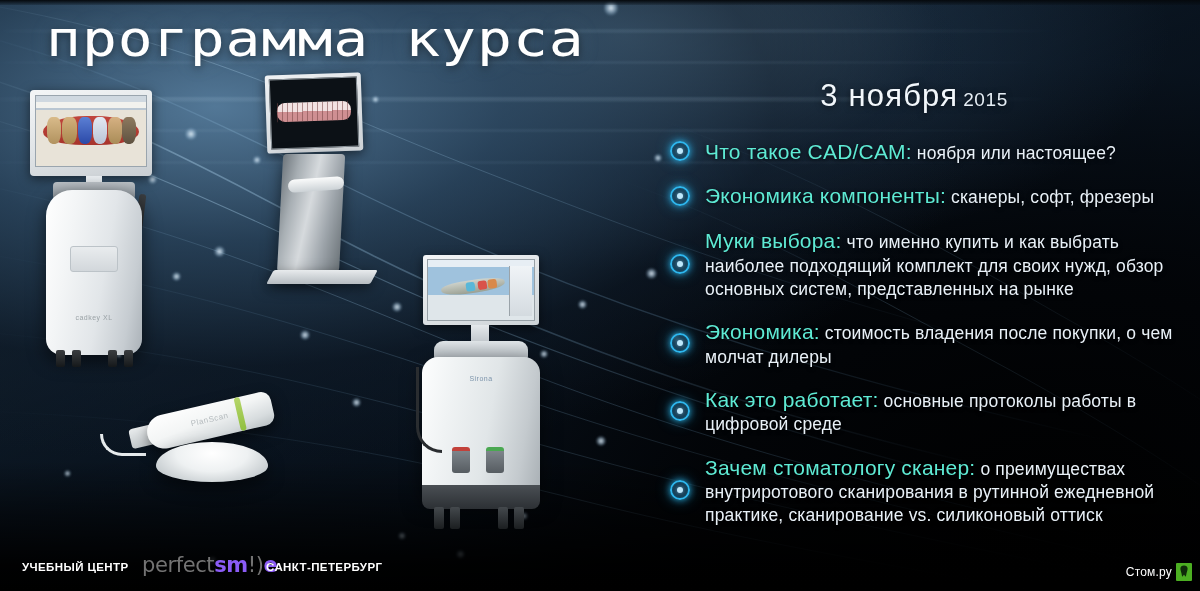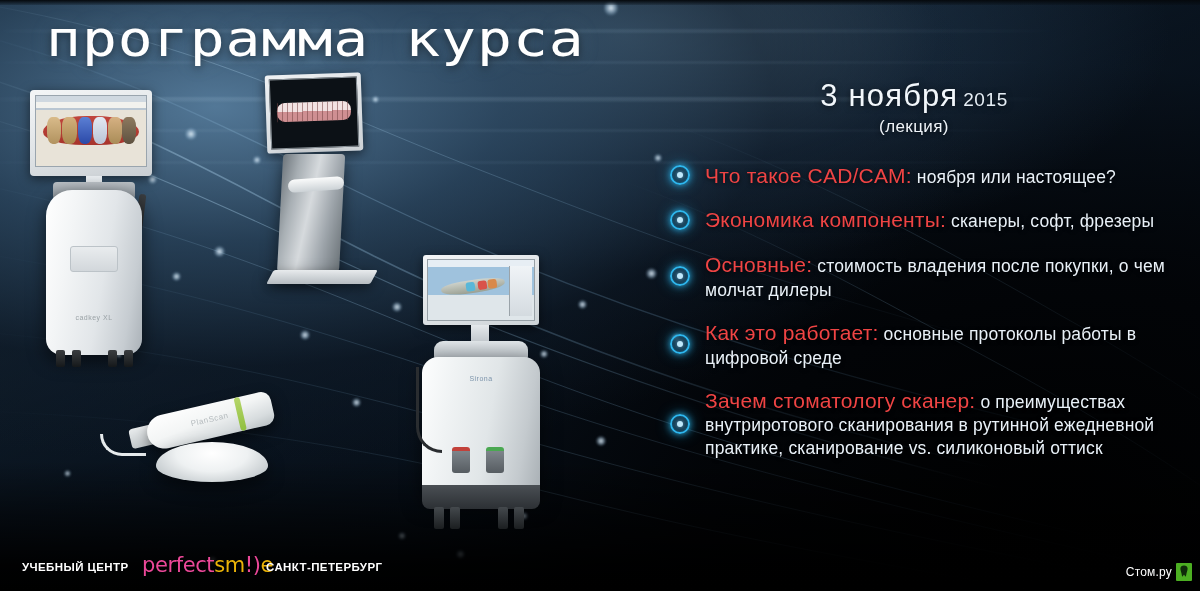--- a/index.html
+++ b/index.html
@@ -147,42 +147,42 @@
   .bullet-text {
     flex:1 1 auto;
     color:#e9f1f8;
     font-size:17.5px;
     line-height:1.32;
     letter-spacing:.15px;
     text-shadow:0 1px 4px rgba(0,0,0,.75);
   }
   .bullet-text .lead {
     font-size:21px;
-    color:#ef4444;
+    color:#5eead4;
     letter-spacing:.2px;
   }
 
   
   .footer { position:absolute; left:0; bottom:0; width:100%; height:60px; z-index:30; }
   .f-learning {
     position:absolute; left:22px; bottom:18px;
     color:#ffffff; font-size:11.5px; font-weight:bold; letter-spacing:.4px;
   }
   .f-city {
     position:absolute; left:266px; bottom:18px;
     color:#ffffff; font-size:11.5px; font-weight:bold; letter-spacing:.4px;
   }
   .f-logo {
     position:absolute; left:142px; bottom:14px;
     font-size:21px; letter-spacing:-0.4px;
     font-family:"DejaVu Sans", sans-serif;
     white-space:nowrap;
   }
-  .f-logo .o { color:#ec4899; }
-  .f-logo .w { color:#eab308; }
+  .f-logo .o { color:#737373; }
+  .f-logo .w { color:#8b5cf6;font-weight:bold; }
 
   .stom {
     position:absolute; right:8px; bottom:10px;
     display:flex; align-items:center; gap:4px;
   }
   .stom-text { color:#ffffff; font-size:12px; letter-spacing:.2px; }
   .stom-mark { width:16px; height:18px; display:block; }
 
   
   .device { position:absolute; z-index:10; }
@@ -525,21 +525,20 @@
   </div>
 
   <div class="title">программа курса</div>
 
   <div class="right-col">
 
     <div class="date-block">
       <div class="date-line">
         <span>3 ноября</span><span class="date-year">2015</span>
       </div>
-      <div class="date-sub">(лекция)</div>
     </div>
 
     <div class="bullets">
 
       <div class="bullet-row">
         <span class="bullet-icon">
           <span class="ring"></span>
             <span class="dot"></span>
         </span>
         <span class="bullet-text">
@@ -550,28 +549,37 @@
       <div class="bullet-row">
         <span class="bullet-icon">
           <span class="ring"></span>
             <span class="dot"></span>
         </span>
         <span class="bullet-text">
           <span class="lead">Экономика компоненты:</span><span> сканеры, софт, фрезеры</span>
         </span>
       </div>
 
-
       <div class="bullet-row">
         <span class="bullet-icon">
           <span class="ring"></span>
             <span class="dot"></span>
         </span>
         <span class="bullet-text">
-          <span class="lead">Основные:</span><span> стоимость владения после покупки, о чем молчат дилеры</span>
+          <span class="lead">Муки выбора:</span><span> что именно купить и как выбрать наиболее подходящий комплект для своих нужд, обзор основных систем, представленных на рынке</span>
+        </span>
+      </div>
+
+      <div class="bullet-row">
+        <span class="bullet-icon">
+          <span class="ring"></span>
+            <span class="dot"></span>
+        </span>
+        <span class="bullet-text">
+          <span class="lead">Экономика:</span><span> стоимость владения после покупки, о чем молчат дилеры</span>
         </span>
       </div>
 
       <div class="bullet-row">
         <span class="bullet-icon">
           <span class="ring"></span>
             <span class="dot"></span>
         </span>
         <span class="bullet-text">
           <span class="lead">Как это работает:</span><span> основные протоколы работы в цифровой среде</span>

